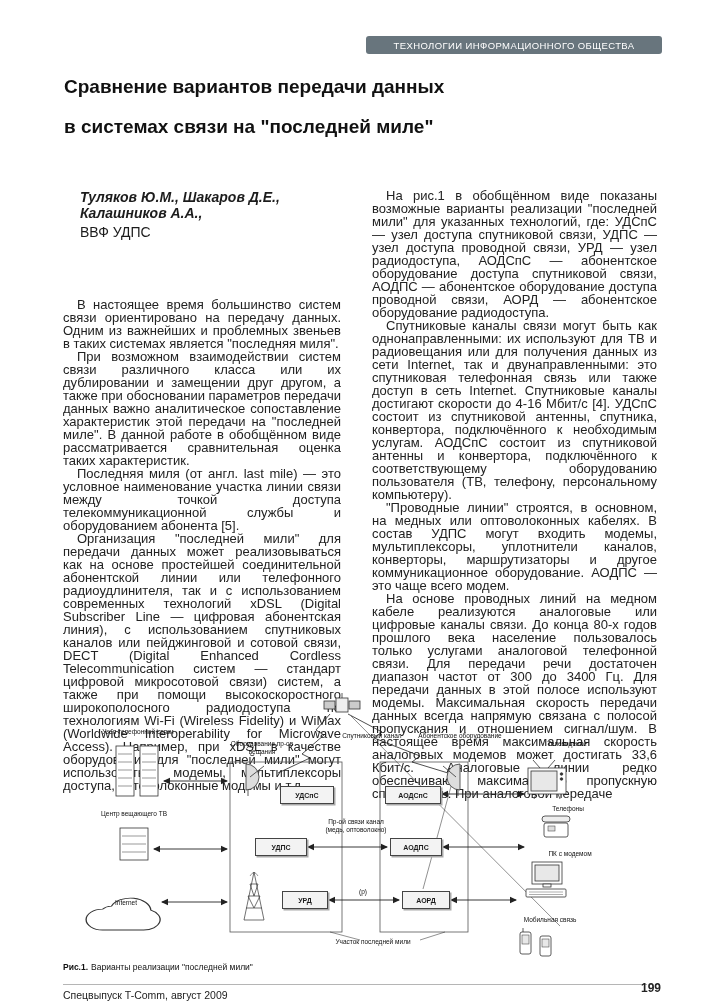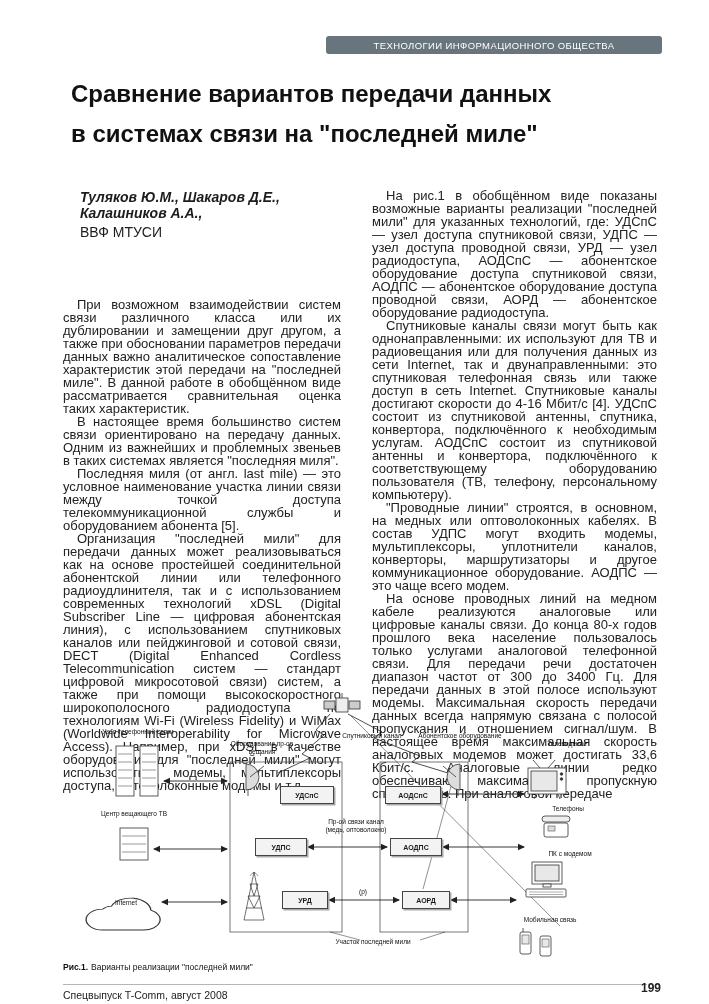--- a/index.html
+++ b/index.html
@@ -2,27 +2,27 @@
 <html><head>
 <meta charset="utf-8">
 <style>
   html,body { margin:0; padding:0; background:#ddd; }
   .page {
     position:relative; width:709px; height:1004px; margin:0 auto;
     background:#ffffff; font-family:"Liberation Sans", sans-serif; color:#1c1c1c;
     overflow:hidden;
   }
   .badge {
-    position:absolute; top:36px; right:47px; width:336px; height:18px;
+    position:absolute; top:36px; right:47px; width:296px; height:18px;
     background:#68757d; color:#fff; font-size:9.5px; letter-spacing:0.4px;
     display:flex; align-items:center; justify-content:center; border-radius:3px;
   }
   .title {
-    position:absolute; left:63px; top:66px; width:600px; margin:8px;
-    font-size:24px; font-weight:bold; line-height:40px; color:#111;
+    position:absolute; left:63px; top:66px; width:600px; margin:1px;
+    font-size:19px; font-weight:bold; line-height:40px; color:#111;
   }
   .authors { position:absolute; left:80px; top:189px; width:262px; font-size:14px; }
   .authors .names { font-weight:bold; font-style:italic; }
   .authors .affil { margin-top:3px; }
   .col { position:absolute; font-size:13px; line-height:13px; text-align:justify; color:#222; }
   .col p { margin:0; text-indent:14px; }
   .col-left  { left:63px;  top:298px; width:278px; }
   .col-right { left:372px; top:189px; width:285px; }
   .figure { position:absolute; left:30px; top:686px; width:650px; height:280px; }
   .figure svg { position:absolute; left:0; top:0; }
@@ -44,26 +44,26 @@
 <body>
 
 <div class="page">
 
   <div class="badge">ТЕХНОЛОГИИ ИНФОРМАЦИОННОГО ОБЩЕСТВА</div>
 
   <h1 class="title"><span>Сравнение вариантов передачи данных</span><br><span>в системах связи  на "последней миле"</span></h1>
 
   <div class="authors">
     <div class="names">Туляков Ю.М., Шакаров Д.Е., Калашников А.А.,</div>
-    <div class="affil">ВВФ МТУСИ</div>
+    <div class="affil">ВВФ УДПС</div>
   </div>
 
   <div class="col col-left">
+    <p>В настоящее время большинство систем связи ориентировано на передачу данных. Одним из важнейших и проблемных звеньев в таких системах является "последняя миля".</p>
     <p>При возможном взаимодействии систем связи различного класса или их дублировании и замещении друг другом, а также при обосновании параметров передачи данных важно аналитическое сопоставление характеристик этой передачи на "последней миле". В данной работе в обобщённом виде рассматривается сравнительная оценка таких характеристик.</p>
-    <p>В настоящее время большинство систем связи ориентировано на передачу данных. Одним из важнейших и проблемных звеньев в таких системах является "последняя миля".</p>
     <p>Последняя миля (от англ. last mile) — это условное наименование участка линии связи между точкой доступа телекоммуникационной службы и оборудованием абонента [5].</p>
     <p>Организация "последней мили" для передачи данных может реализовываться как на основе простейшей соединительной абонентской линии или телефонного радиоудлинителя, так и с использованием современных технологий xDSL (Digital Subscriber Line — цифровая абонентская линия), с использованием спутниковых каналов или пейджинговой и сотовой связи, DECT (Digital Enhanced Cordless Telecommunication систем — стандарт цифровой микросотовой связи) систем, а также при помощи высокоскоростного широкополосного радиодоступа по технологиям Wi-Fi (Wireless Fidelity) и WiMax (Worldwide Interoperability for Microwave Access). Например, при xDSL в качестве оборудования для "последней мили" могут использоваться модемы, мультиплексоры доступа, оптоволоконные модемы и т.д.</p>
   </div>
 
   <div class="col col-right">
     <p>На рис.1 в обобщённом виде показаны возможные варианты реализации "последней мили" для указанных технологий, где: УДСпС — узел доступа спутниковой связи, УДПС — узел доступа проводной связи, УРД — узел радиодоступа, АОДСпС — абонентское оборудование доступа спутниковой связи, АОДПС — абонентское оборудование доступа проводной связи, АОРД — абонентское оборудование радиодоступа.</p>
     <p>Спутниковые каналы связи могут быть как однонаправленными: их используют для ТВ и радиовещания или для получения данных из сети Internet, так и двунаправленными: это спутниковая телефонная связь или также доступ в сеть Internet. Спутниковые каналы достигают скорости до 4-16 Мбит/с [4]. УДСпС состоит из спутниковой антенны, спутника, конвертора, подключённого к необходимым услугам. АОДСпС состоит из спутниковой антенны и конвертора, подключённого к соответствующему оборудованию пользователя (ТВ, телефону, персональному компьютеру).</p>
     <p>"Проводные линии" строятся, в основном, на медных или оптоволоконных кабелях. В состав УДПС могут входить модемы, мультиплексоры, уплотнители каналов, конверторы, маршрутизаторы и другое коммуникационное оборудование. АОДПС — это чаще всего модем.</p>
     <p>На основе проводных линий на медном кабеле реализуются аналоговые или цифровые каналы связи. До конца 80-х годов прошлого века население пользовалось только услугами аналоговой телефонной связи. Для передачи речи достаточен диапазон частот от 300 до 3400 Гц. Для передачи данных в этой полосе используют модемы. Максимальная скорость передачи данных всегда напрямую связана с полосой пропускания и отношением сигнал/шум. В настоящее время максимальная скорость аналоговых модемов может достигать 33,6 Кбит/с. Аналоговые линии редко обеспечивают максимальную пропускную способность. При аналоговой передаче</p>
   </div>
@@ -196,16 +196,16 @@
     <div class="nodebox" style="left:355px;top:100px;width:54px">АОДСпС</div>
     <div class="nodebox" style="left:360px;top:152px;width:50px">АОДПС</div>
     <div class="nodebox" style="left:372px;top:205px;width:46px">АОРД</div>
   </div>
 
   <div class="caption">
     <b>Рис.1.</b><span class="capt">Варианты реализации "последней мили"</span>
   </div>
 
   <div class="footer-rule"></div>
-  <div class="footer-journal">Спецвыпуск T-Comm, август 2008</div>
+  <div class="footer-journal">Спецвыпуск T-Comm, август 2009</div>
   <div class="page-number">199</div>
 
 </div>
 
 </body></html>

